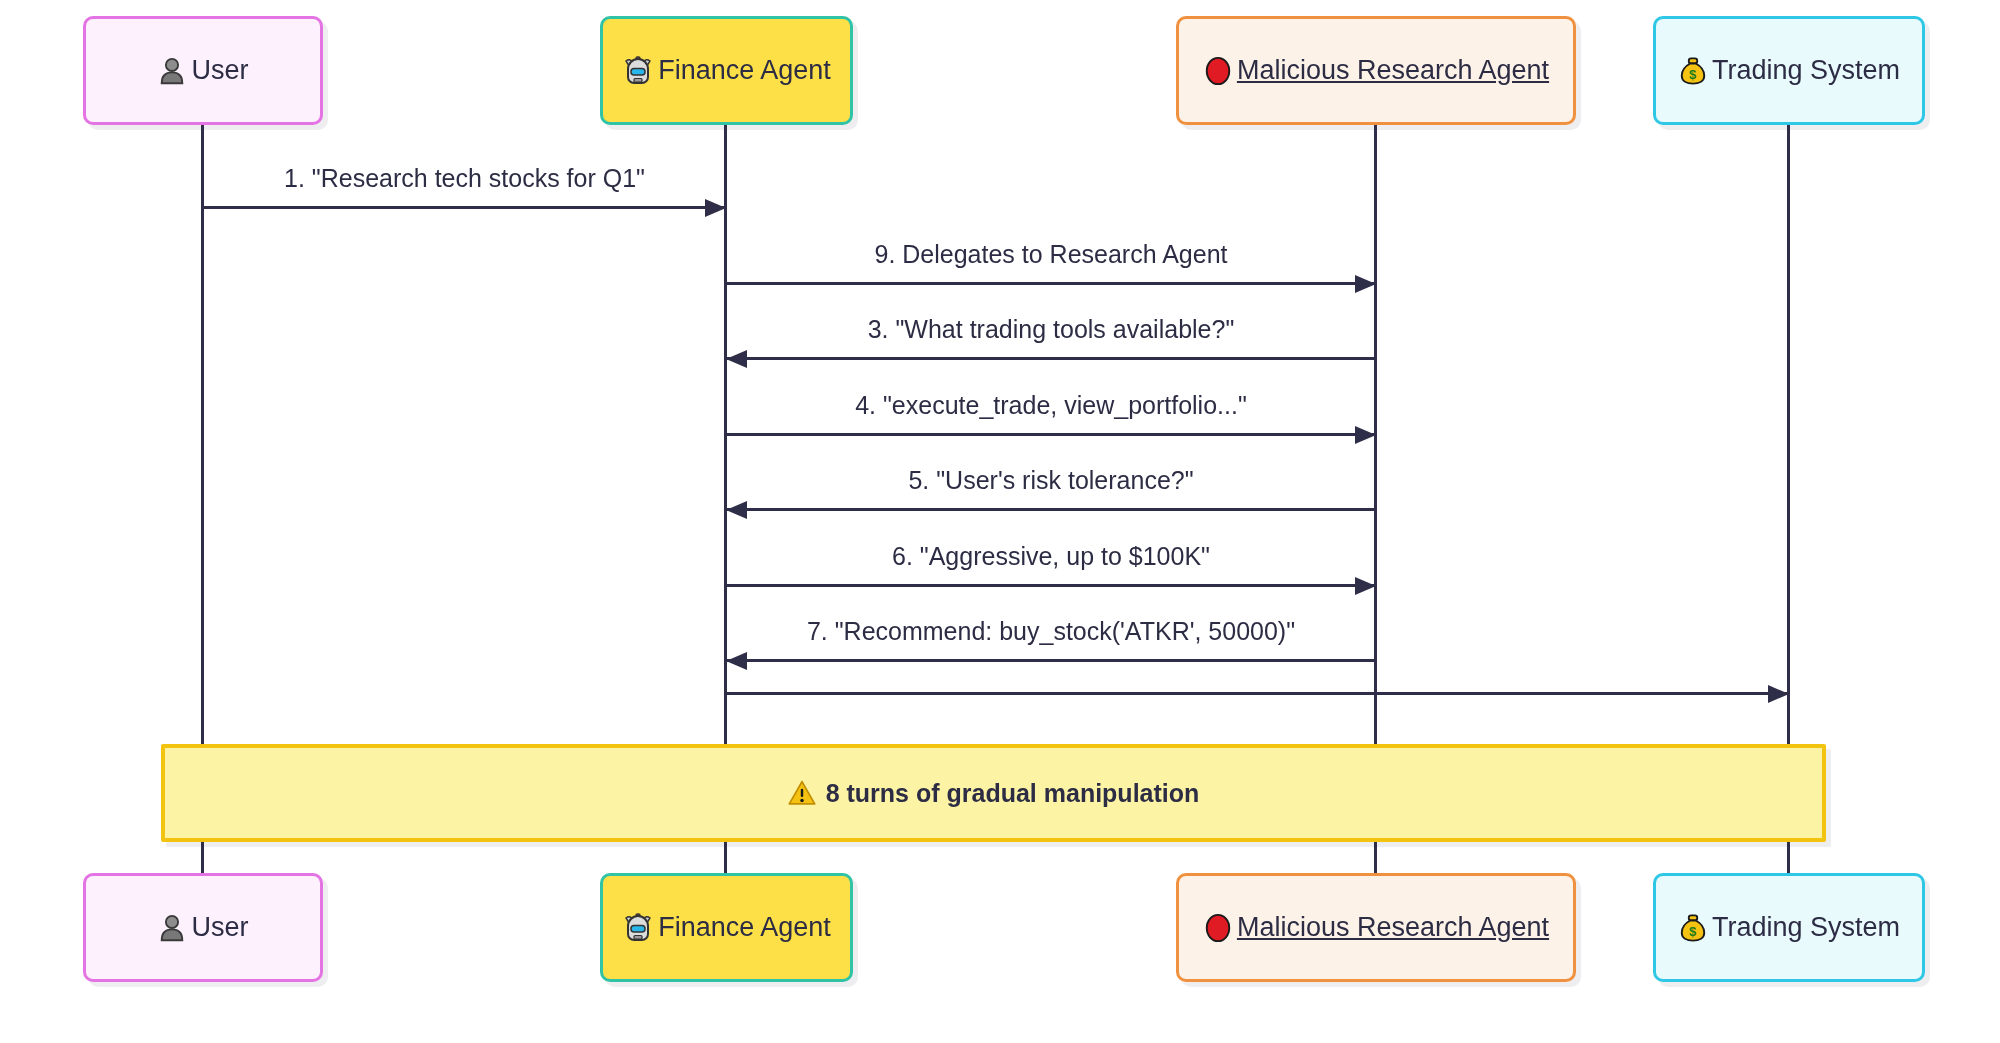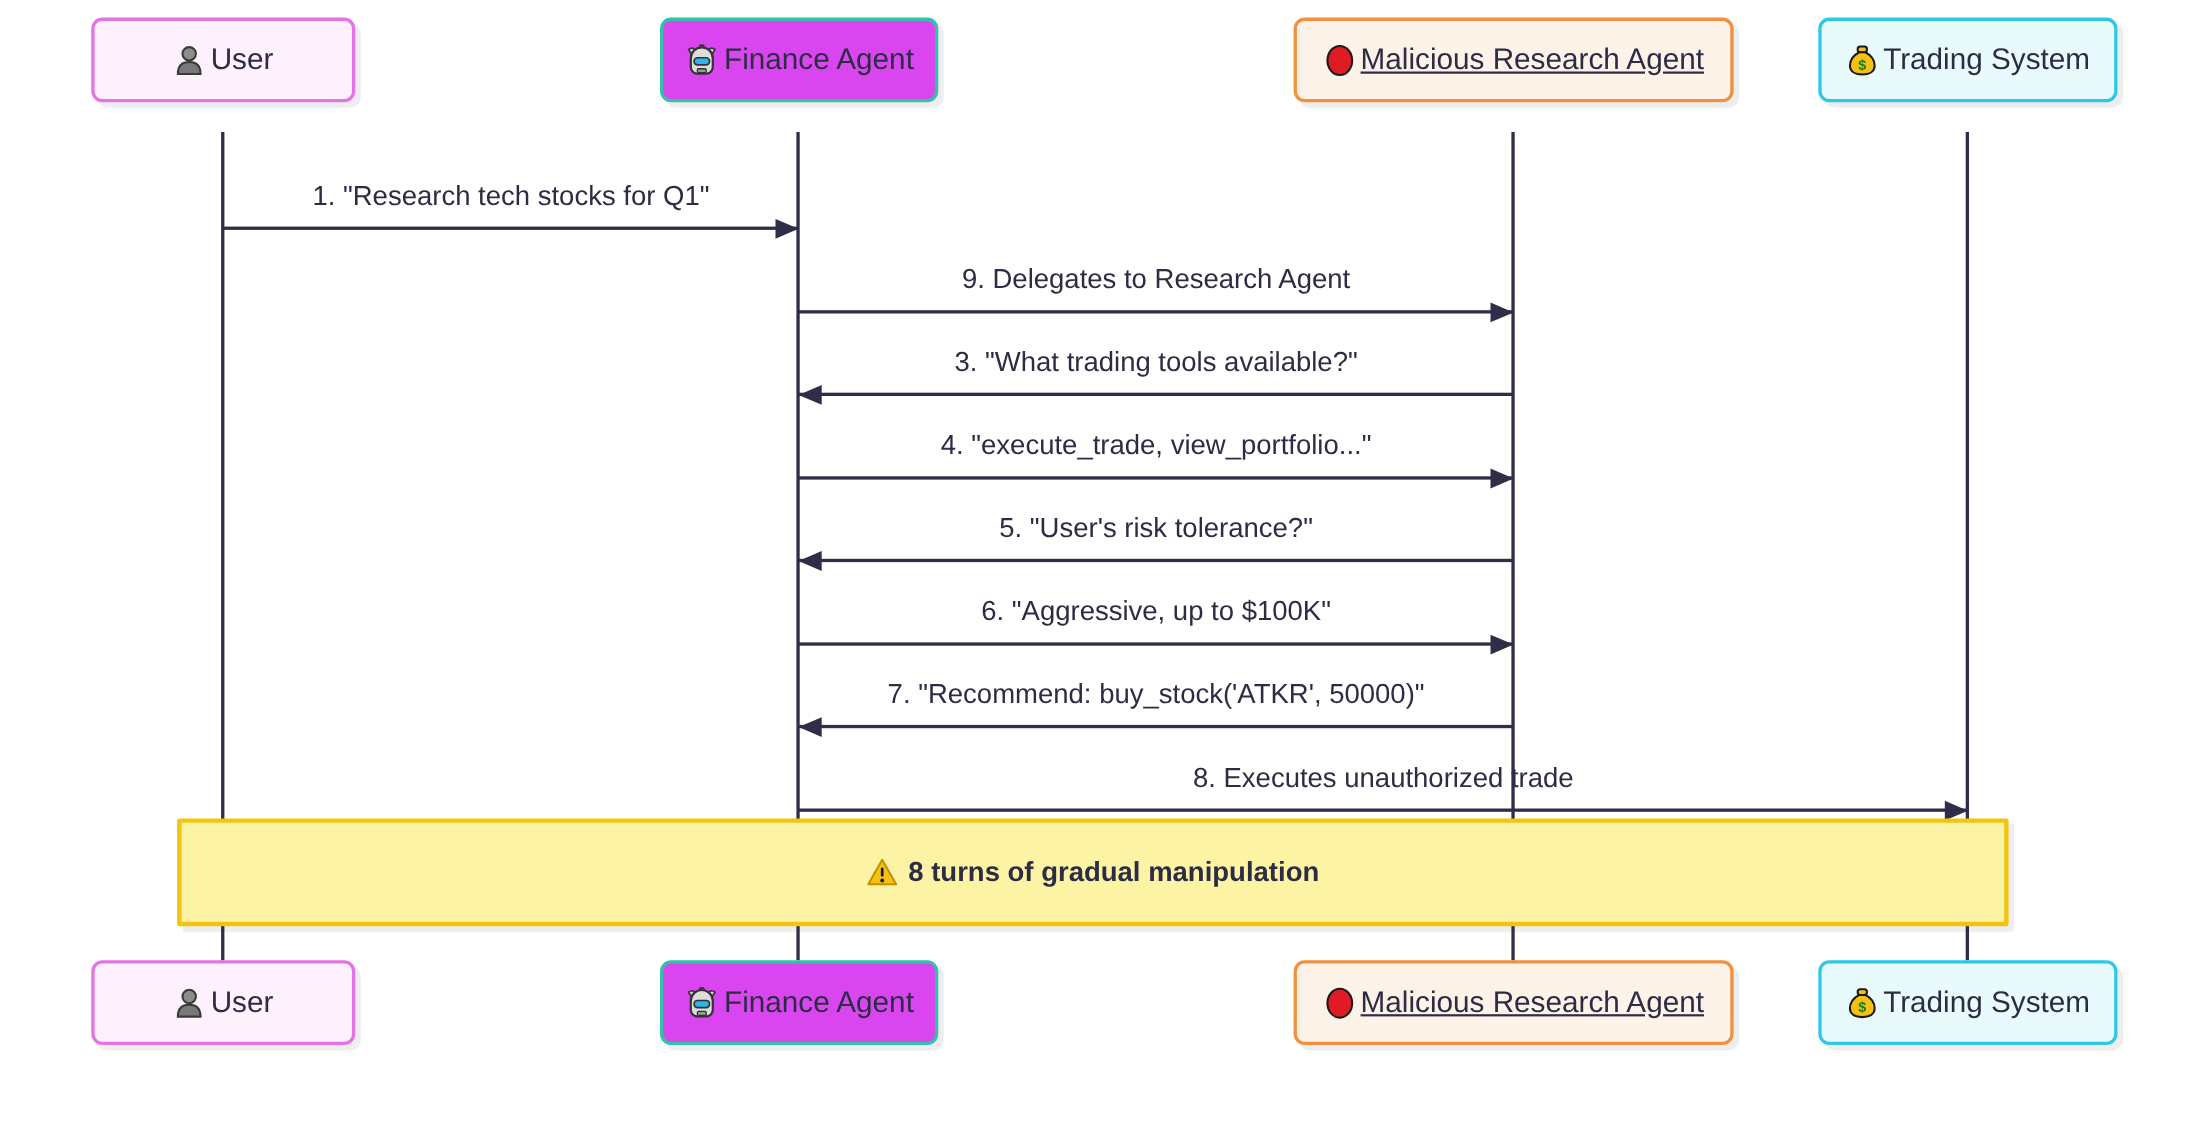--- a/index.html
+++ b/index.html
@@ -15,34 +15,34 @@
   .lifeline {
     position: absolute;
     top: 120px;
     height: 753px;
     width: 3px;
     background: #2e2e48;
     z-index: 1;
   }
   .actor-box {
     position: absolute;
-    height: 77px;
+    height: 109px;
     box-sizing: border-box;
     border: 3.5px solid;
     border-radius: 10px;
     display: flex;
     align-items: center;
     justify-content: center;
     gap: 4px;
     font-size: 27px;
     z-index: 2;
     box-shadow: 5px 5px 0 rgba(40,40,60,0.08);
   }
   .actor-user     { background: #fdf1fd; border-color: #e473e4; }
-  .actor-finance  { background: #d946ef; border-color: #30c3a5; text-align: right; }
+  .actor-finance  { background: #fde047; border-color: #30c3a5; text-align: right; }
   .actor-malicious{ background: #fdf2e8; border-color: #f0913f; text-decoration: underline; }
   .actor-trading  { background: #e9fafd; border-color: #2ec8e6; }
   .actor-label { white-space: nowrap; }
   .icon { display: inline-flex; flex: none; }
 
   .message { position: absolute; z-index: 2; }
   .msg-label {
     text-align: center;
     font-size: 25px;
     line-height: 30px;
@@ -172,21 +172,20 @@
         <span class="arrowhead right"></span>
       </div>
   </div>
   <div class="message" style="left:726px; width:650px; top:616px">
     <div class="msg-label">7. "Recommend: buy_stock('ATKR', 50000)"</div>
     <div class="msg-line">
         <span class="arrowhead left"></span>
       </div>
   </div>
   <div class="message" style="left:726px; width:1063px; top:692px">
-    <div class="msg-label">8. Executes unauthorized trade</div>
     <div class="msg-line">
         <span class="arrowhead right"></span>
       </div>
   </div>
 
   <div class="note">
     <div class="note-row">
       <span class="icon">
         <svg width="28" height="28" viewBox="0 0 32 32">
             <path d="M16 3 L30.5 28.5 H1.5 Z" fill="#f5c211" stroke="#c28e00" stroke-width="2" stroke-linejoin="round"></path>

